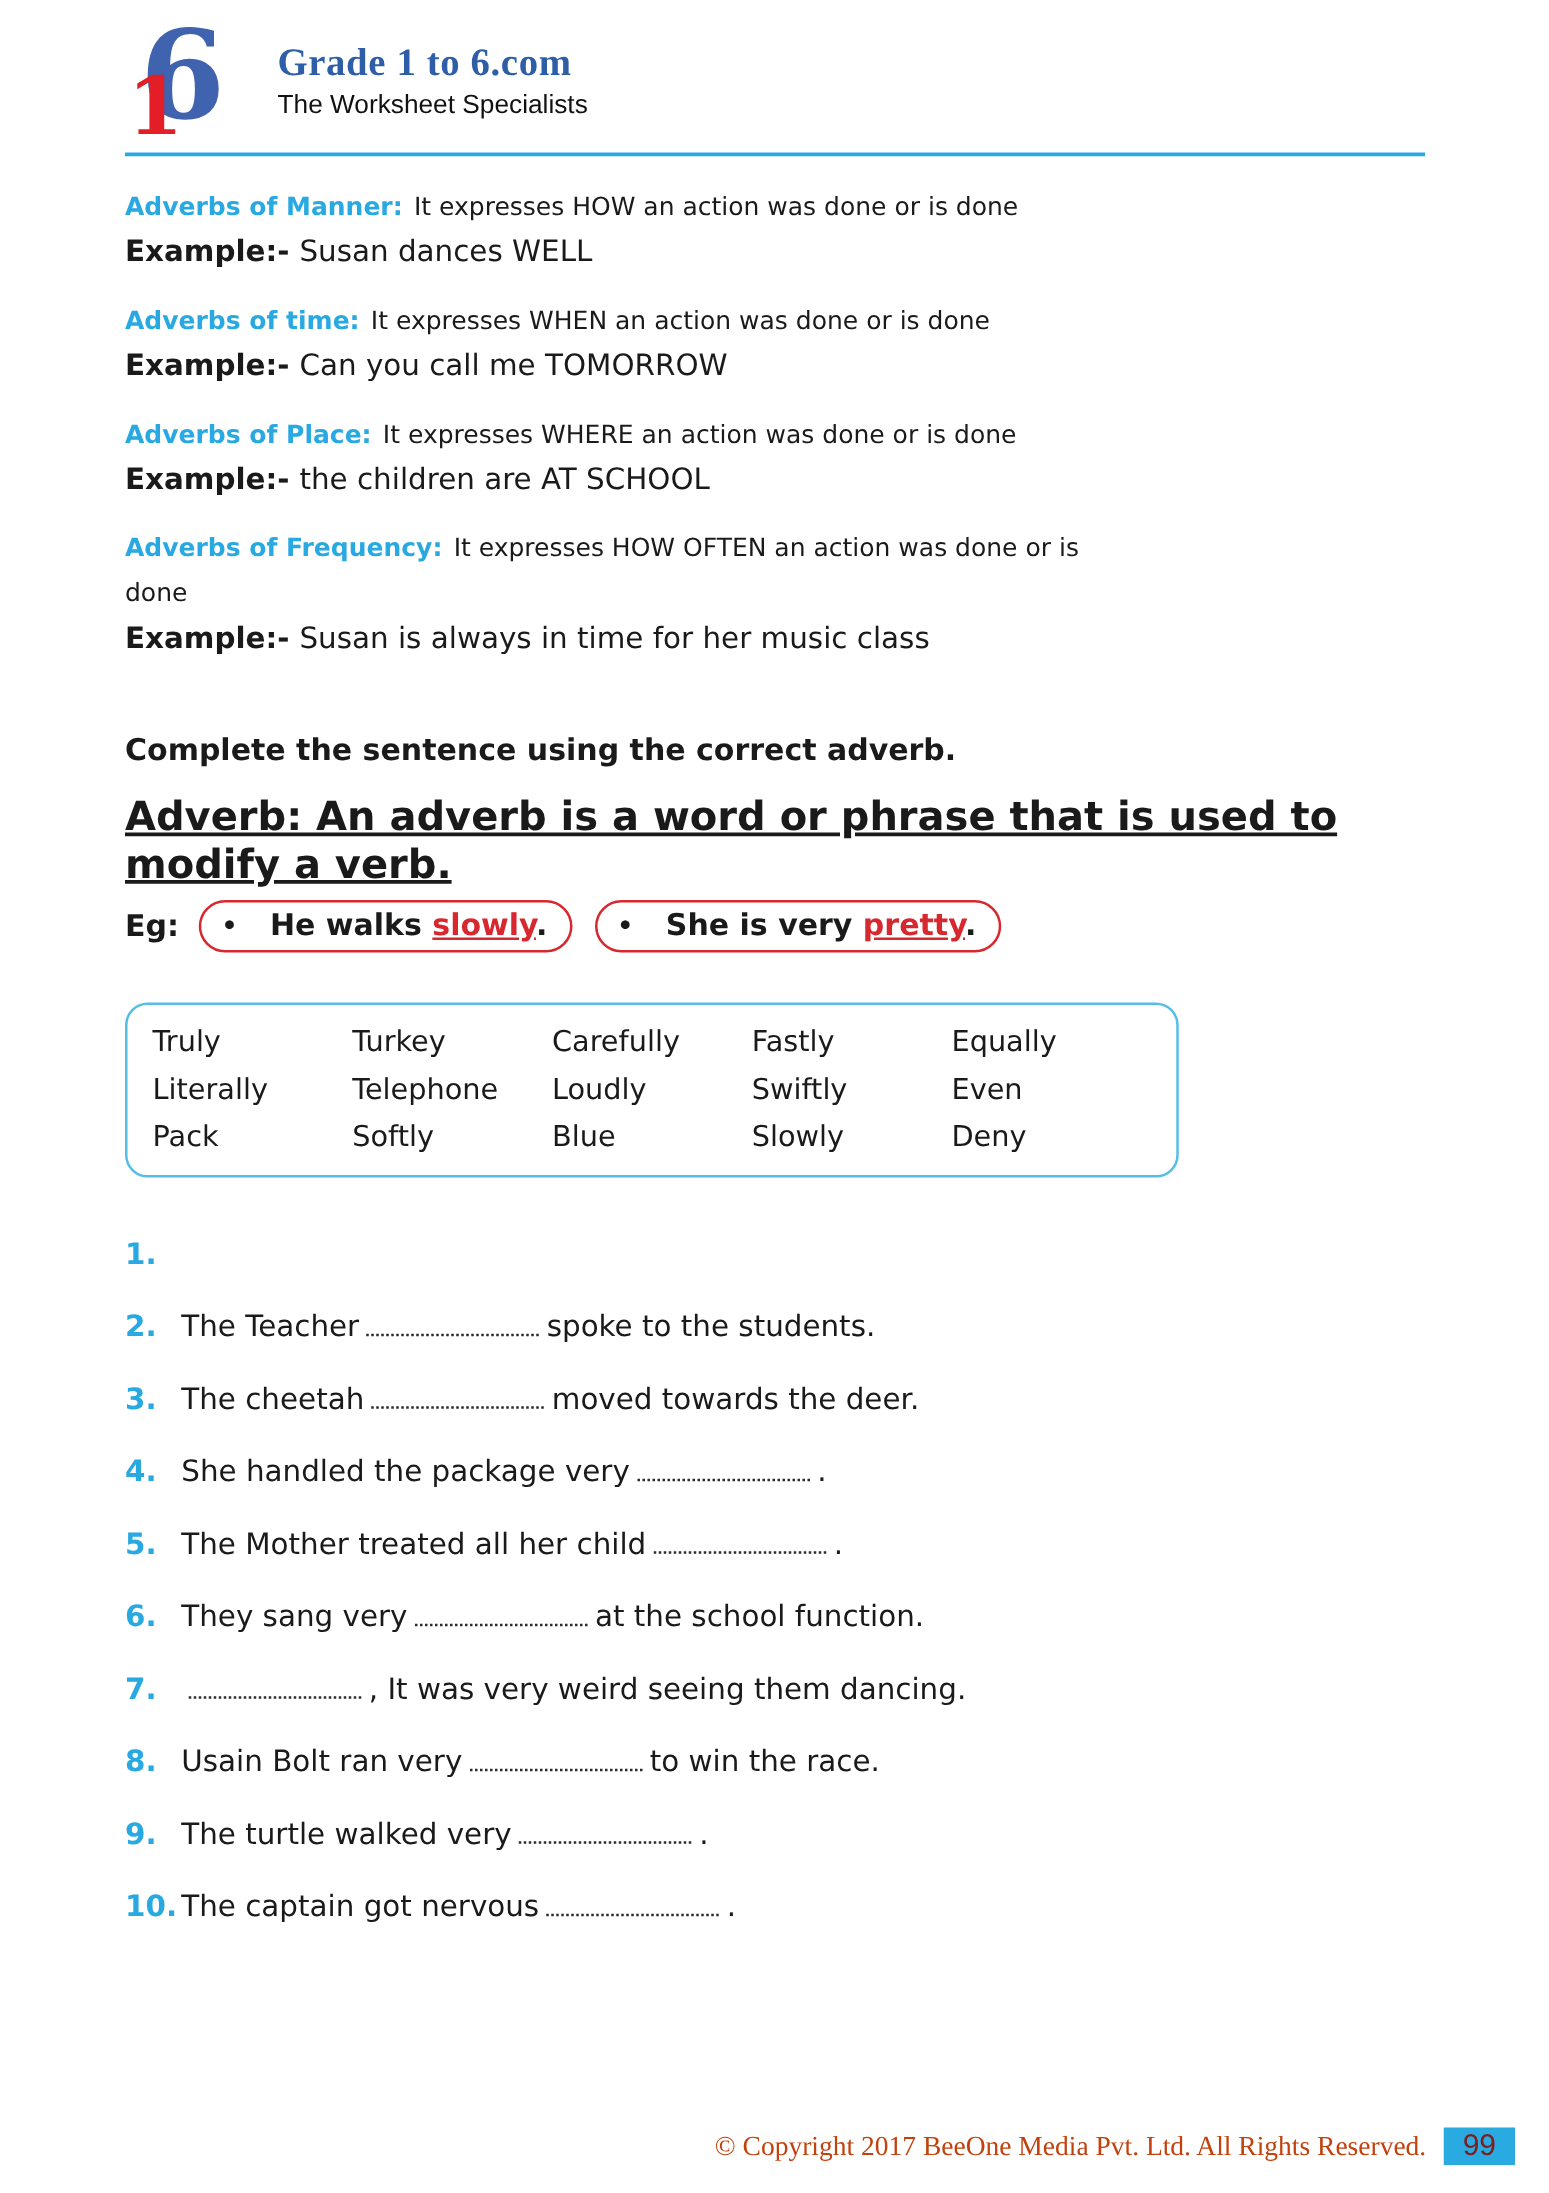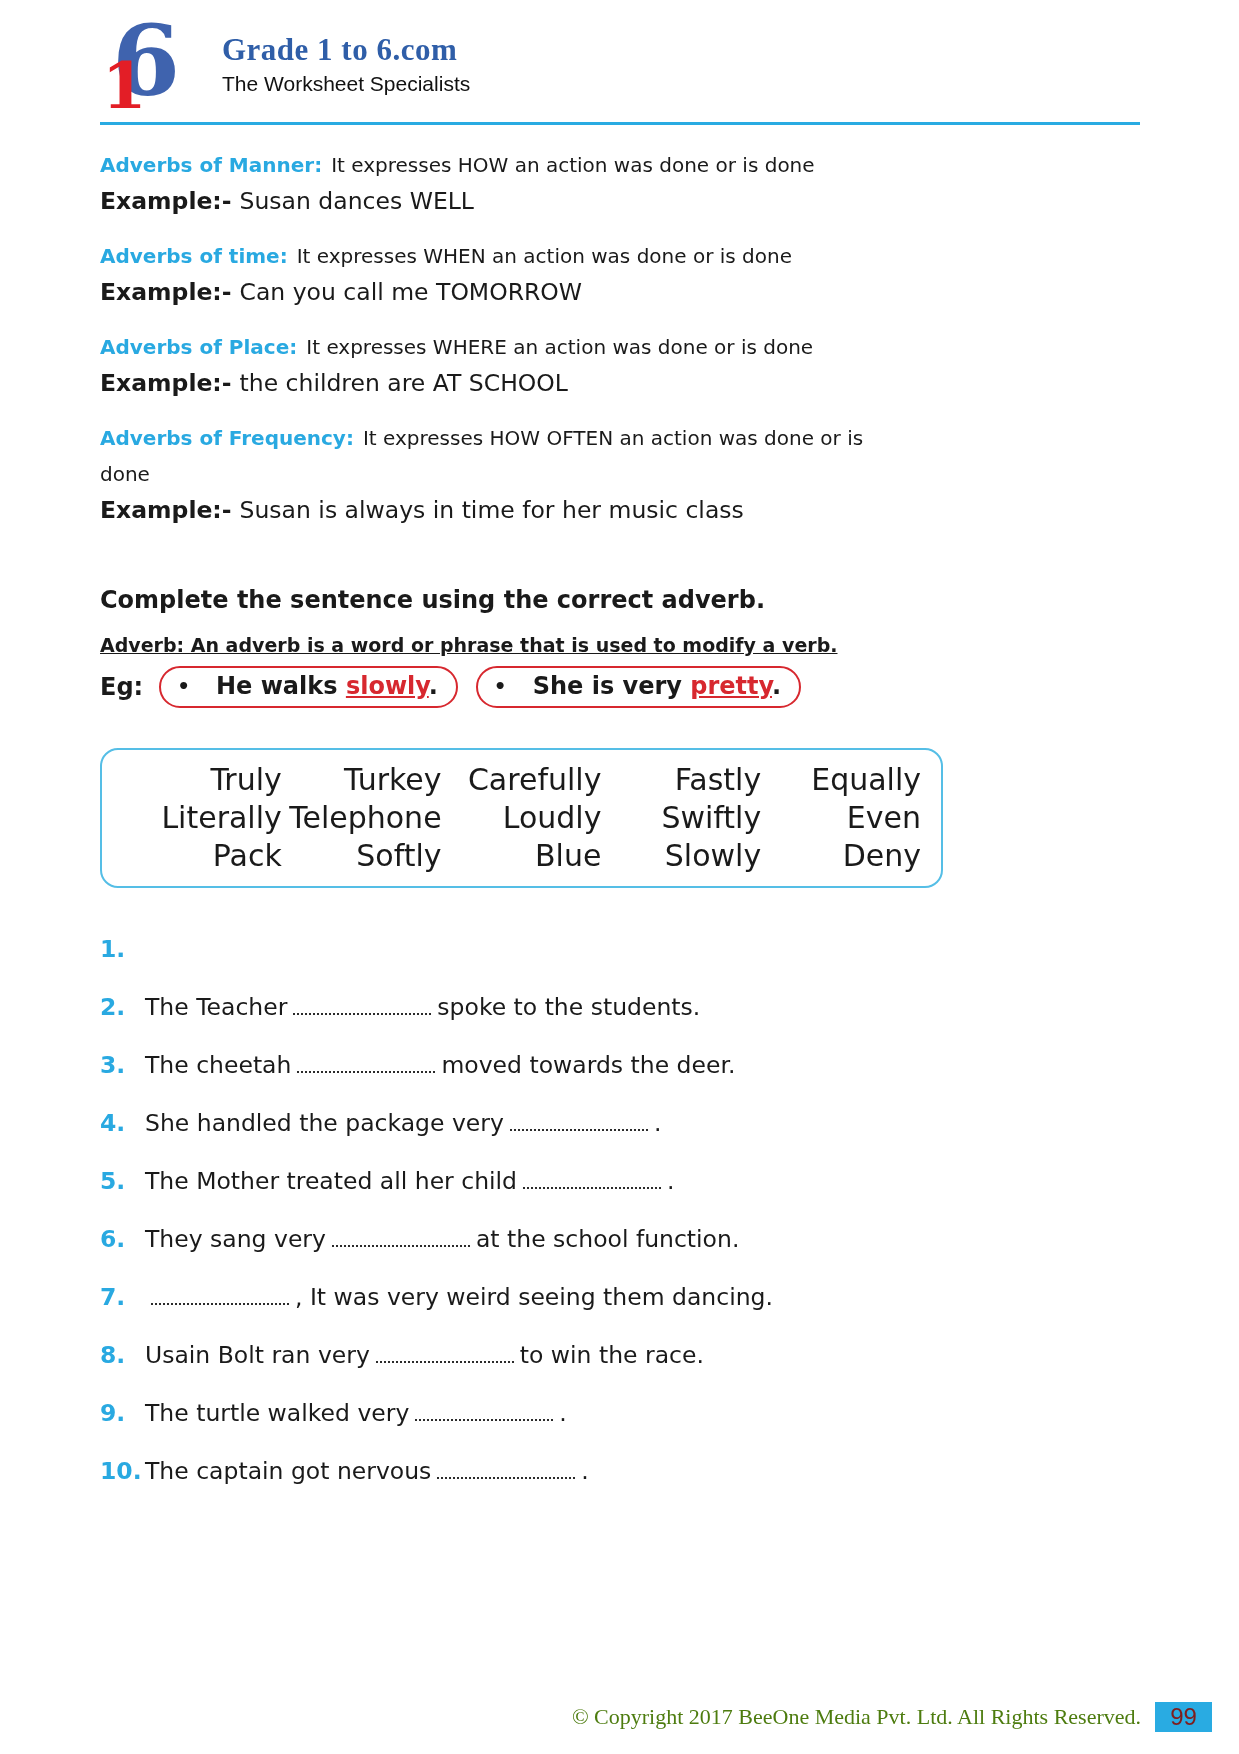--- a/index.html
+++ b/index.html
@@ -49,21 +49,21 @@
   .content { padding: 22px 99px 0 100px; }
   .def-block { margin-bottom: 19px; }
   .def-line { font-size: 20px; line-height: 36px; max-width: 1010px; }
   .def-label { color: #29A9E1; font-weight: bold; margin-right: 9px; }
   .def-text { color: #1a1a1a; white-space: pre-line; }
   .ex-line { font-size: 23.5px; line-height: 36px; }
   .ex-label { font-weight: bold; margin-right: 8px; }
 
   
   .exercise-heading { font-size: 24px; font-weight: bold; margin-top: 58px; }
-  .adverb-def { font-size: 19px; font-weight: bold; text-decoration: underline; margin-top: 20px; }
+  .adverb-def { font-size: 32px; font-weight: bold; text-decoration: underline; margin-top: 20px; }
   .eg-row { margin-top: 10px; display: flex; align-items: center; font-size: 24px; }
   .eg-label { font-weight: bold; margin-right: 16px; }
   .pill {
     display: inline-flex; align-items: center;
     border: 2px solid #D7282F; border-radius: 24px;
     padding: 4px 18px 6px 16px; margin-right: 18px;
     font-weight: bold;
   }
   .pill-bullet { font-size: 20px; margin-right: 26px; }
   .red-word { color: #D7282F; text-decoration: underline; }
@@ -72,40 +72,40 @@
   .word-bank {
     margin-top: 40px;
     width: 843px;
     border: 2.5px solid #55BEE6;
     border-radius: 18px;
     padding: 16px 20px;
     display: grid;
     grid-template-columns: repeat(5, 1fr);
     row-gap: 10px;
   }
-  .word-bank-item { text-align: right; font-size: 30px; line-height: 28px; }
+  .word-bank-item { text-align: left; font-size: 23px; line-height: 28px; }
 
   
   .questions { margin-top: 44px; }
   .q-row { display: flex; align-items: baseline; margin-bottom: 24px; font-size: 23.5px; line-height: 34px; }
   .q-num { color: #29A9E1; font-weight: bold; width: 45px; flex: 0 0 45px; }
   .blank {
     display: inline-block;
     width: 138px; height: 20px;
     border-bottom: 2.5px dotted #2b2b2b;
     margin: 0 6px;
   }
 
   
   .footer {
     position: absolute;
     left: 100px; right: 27px; bottom: 22px;
     display: flex; justify-content: flex-end; align-items: center;
   }
-  .copyright { font-family: "Liberation Serif", serif; font-size: 22px; color: #4d7c0f; }
+  .copyright { font-family: "Liberation Serif", serif; font-size: 22px; color: #c2410c; }
   .page-num {
     margin-left: 14px;
     width: 57px; height: 30px;
     background: #29ABE2; color: #7f1d1d;
     display: flex; align-items: center; justify-content: center;
     font-family: "Liberation Sans", sans-serif; font-size: 24px;
   }
 </style>
 </head>
 <body>

